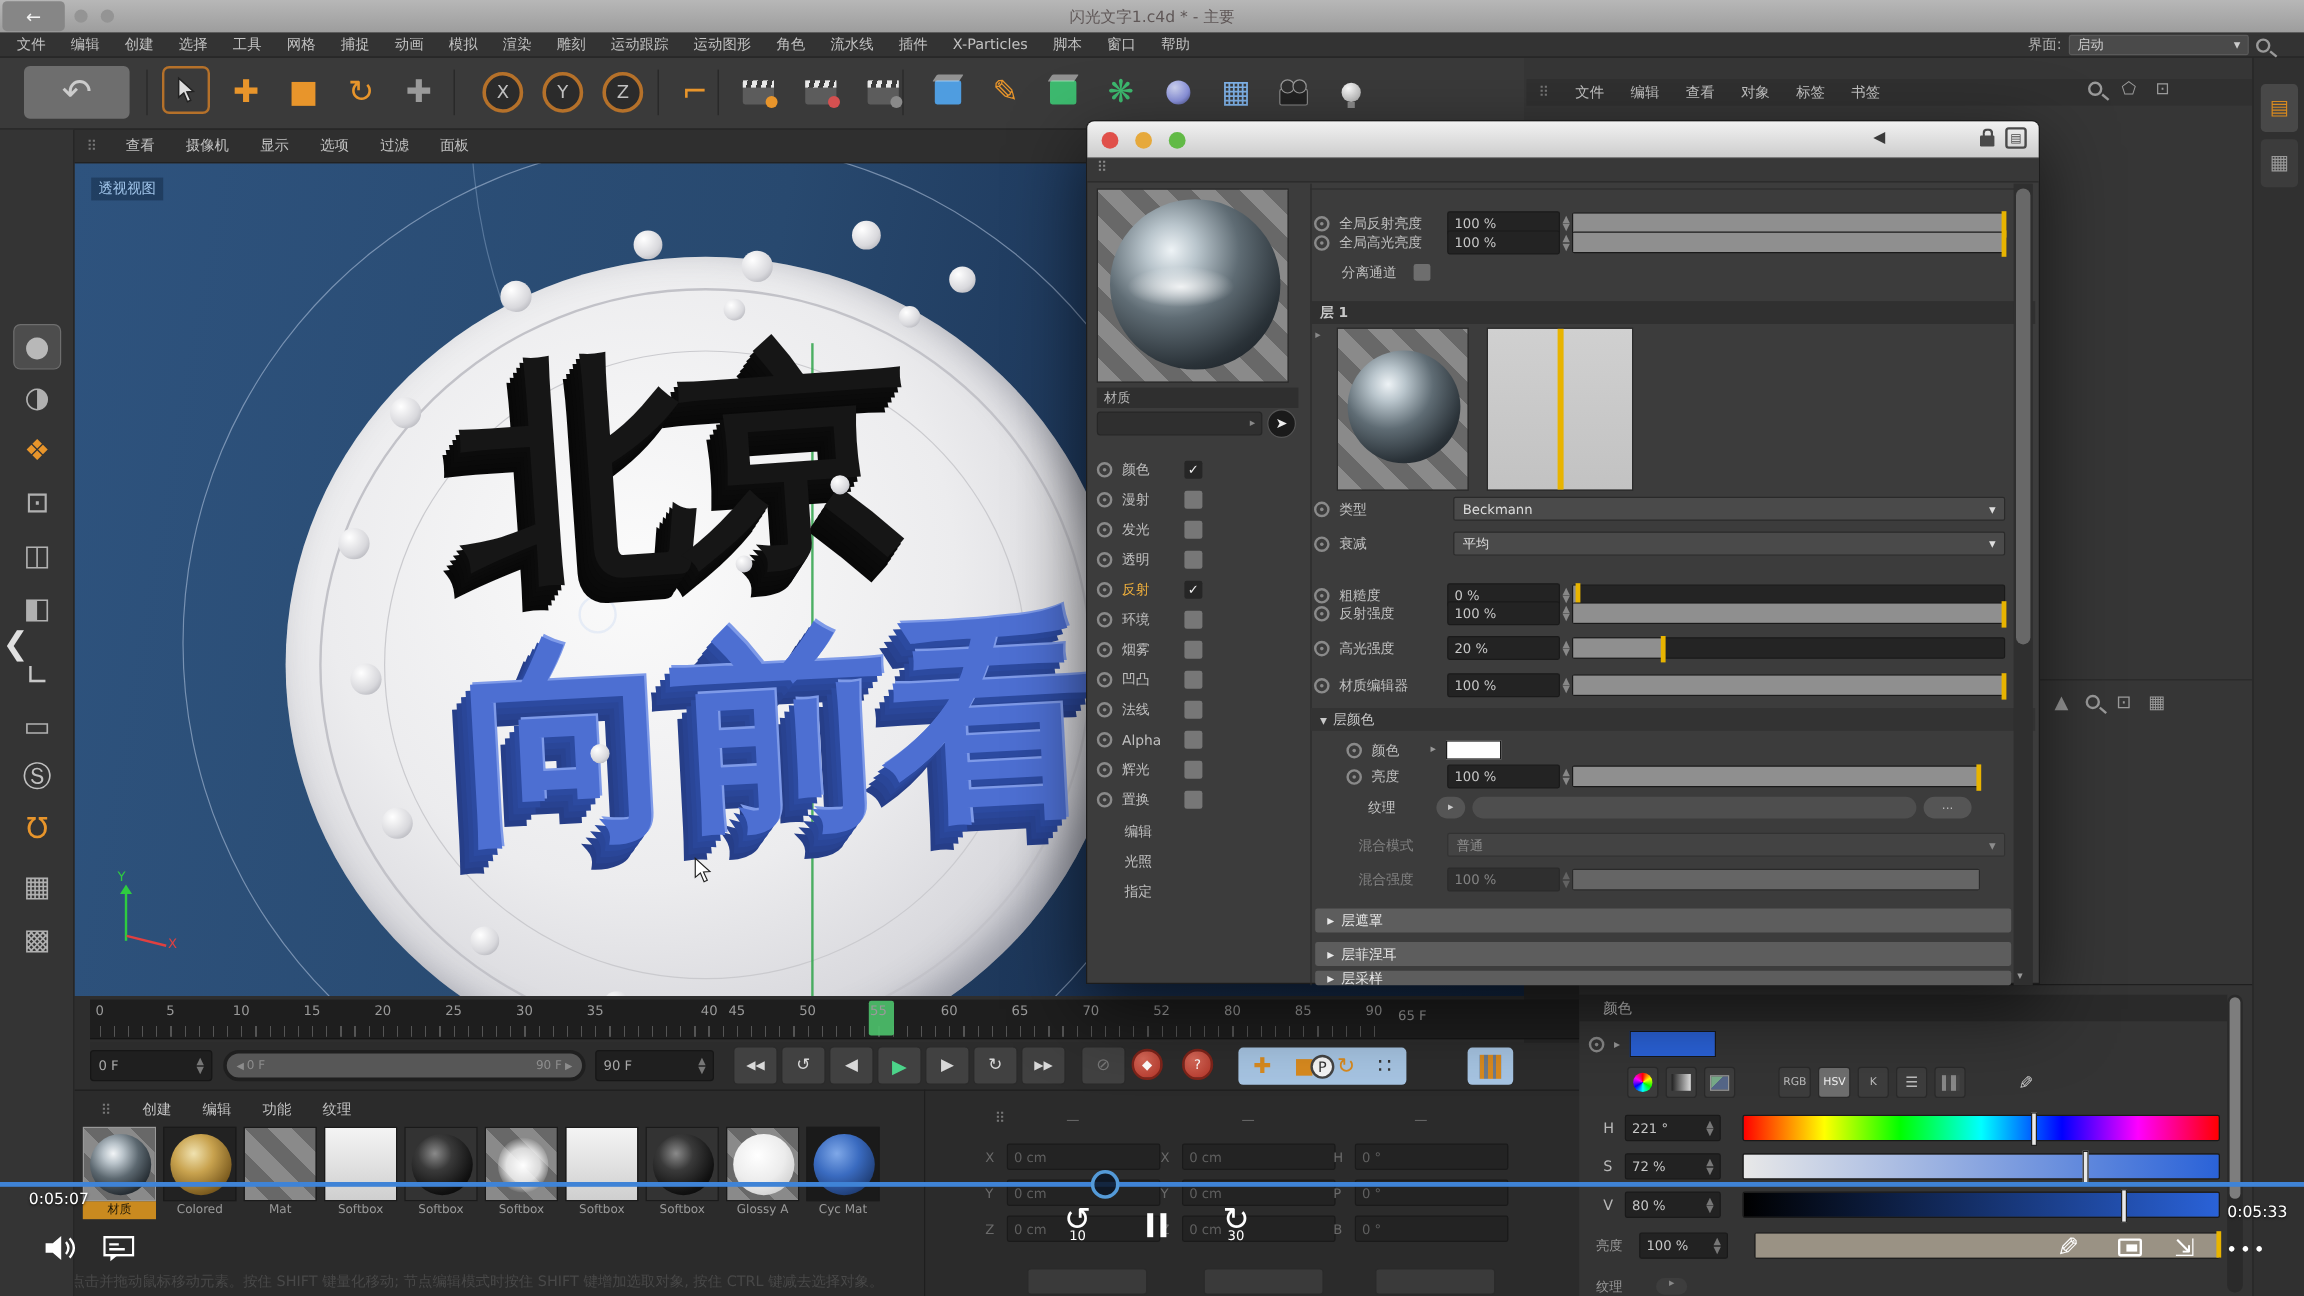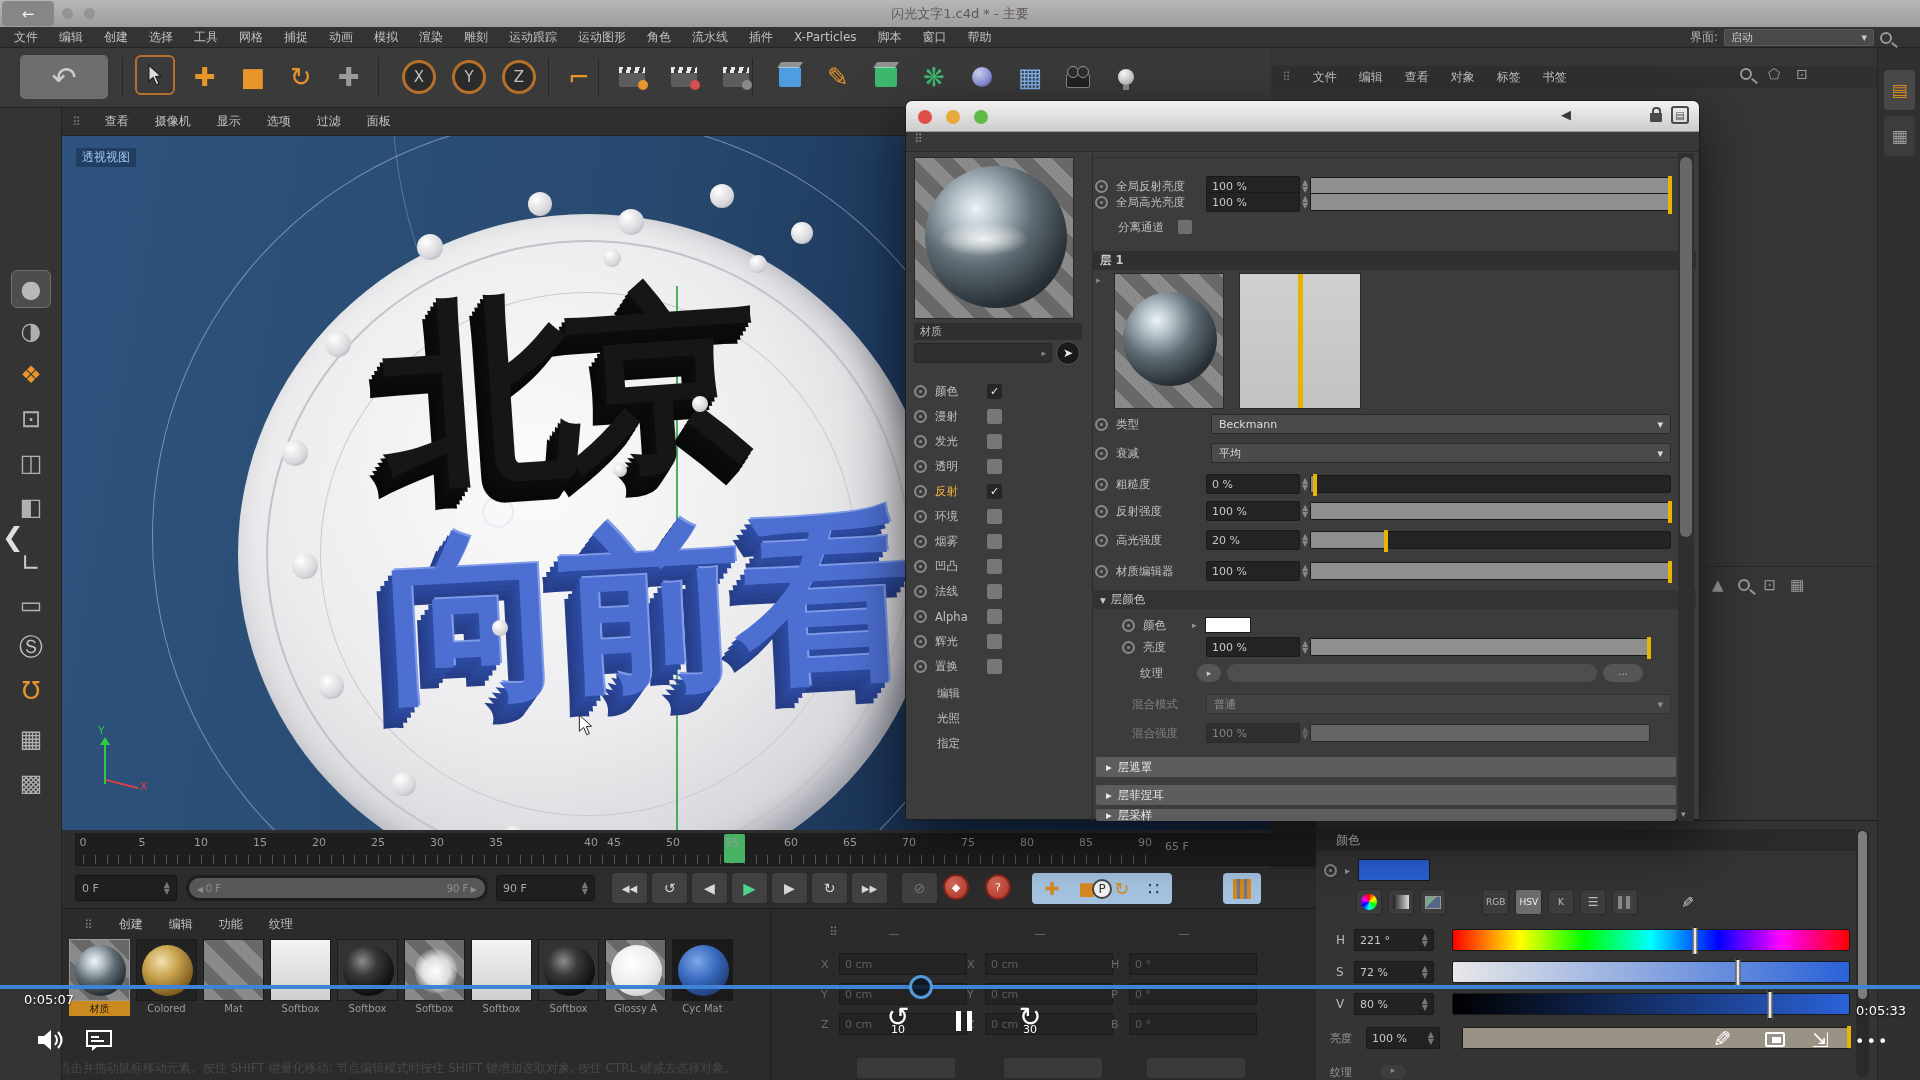--- a/index.html
+++ b/index.html
@@ -389,21 +389,21 @@
         <span class="tick" style="left: 303px;">25</span>
         <span class="tick" style="left: 362px;">30</span>
         <span class="tick" style="left: 421px;">35</span>
         <span class="tick" style="left: 480px; margin-left: 36px;">40</span>
         <span class="tick" style="left: 539px;">45</span>
         <span class="tick" style="left: 598px;">50</span>
         <span class="tick" style="left: 657px;">55</span>
         <span class="tick" style="left: 716px;">60</span>
         <span class="tick" style="left: 775px;">65</span>
         <span class="tick" style="left: 834px;">70</span>
-        <span class="tick" style="left: 893px;">75</span>
+        <span class="tick" style="left: 893px;">52</span>
         <span class="tick" style="left: 952px;">80</span>
         <span class="tick" style="left: 1011px;">85</span>
         <span class="tick" style="left: 1070px;">90</span>
       </div>
     <div id="tlrow">
       <div class="tfield" style="position:absolute;left:0;top:6px;width:102px">
         <span>0 F</span>
           <span class="stepper">▲<br>▼</span>
       </div>
       <div id="rangebar">
@@ -785,21 +785,21 @@
         </div>
     </div>
     <div class="merow" style="top:341px">
       <span class="radio mrad"></span>
       <span class="mlab">衰减</span>
       <div class="mdrop">
           <span>平均</span>
           <span>▾</span>
         </div>
     </div>
-    <div class="merow" style="top:372px">
+    <div class="merow" style="top:384px">
       <span class="radio mrad"></span>
       <span class="mlab">粗糙度</span>
       <div class="mfield">
           <span>0 %</span>
         </div>
       <span class="mstep">▲<br>▼</span>
       <div class="mslider">
           <div class="mfill" style="width: 1%;"></div>
           <div class="mtick" style="left: 1%;"></div>
         </div>

